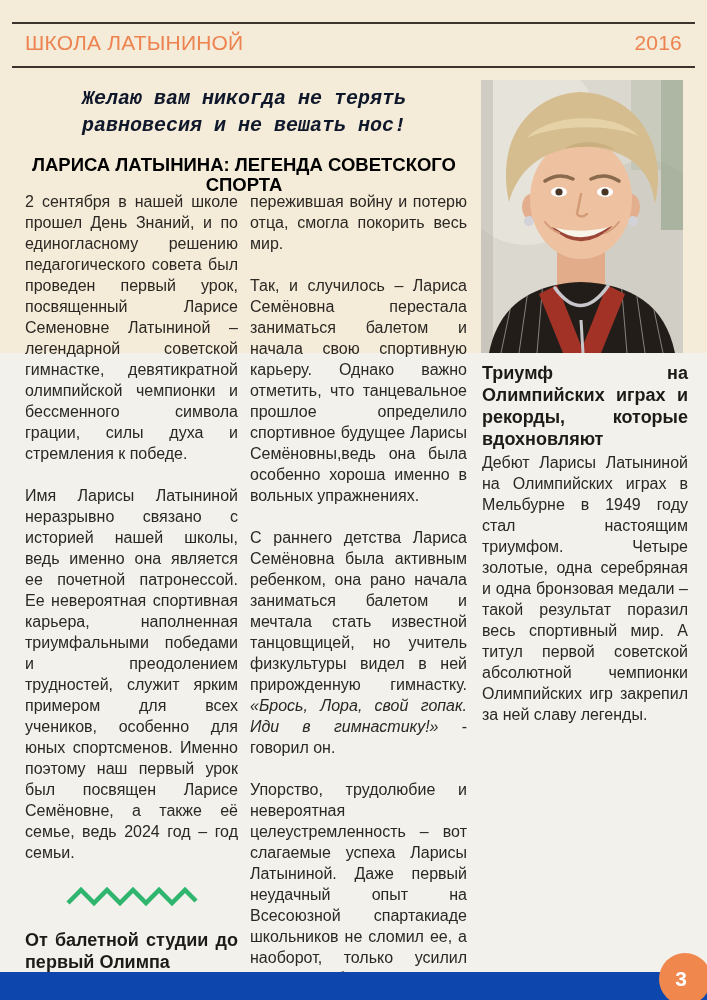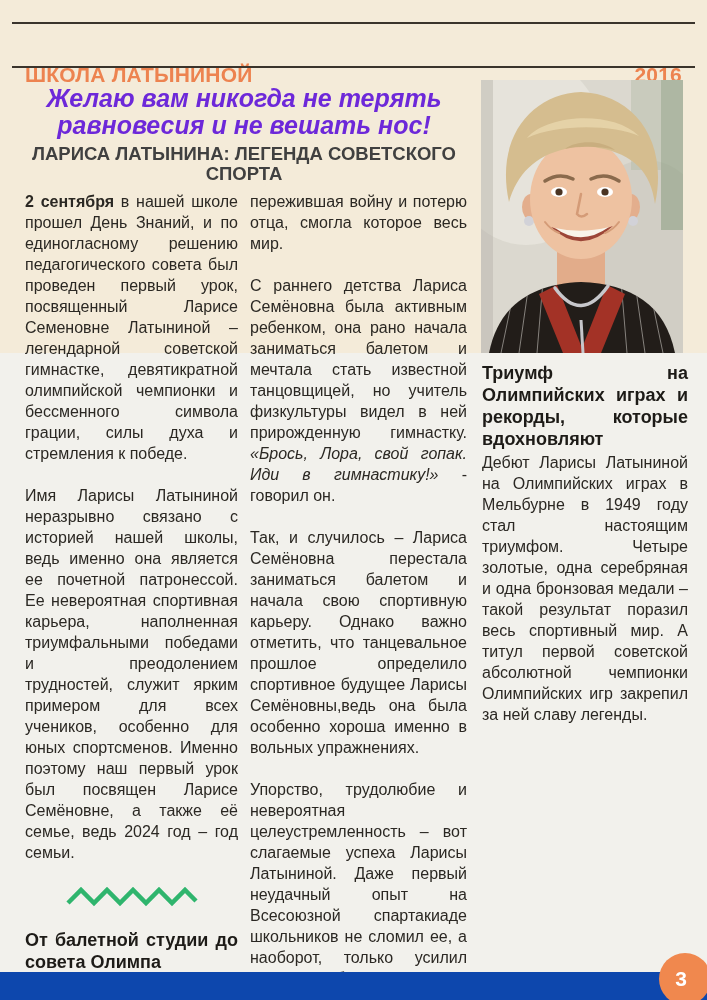--- a/index.html
+++ b/index.html
@@ -28,42 +28,42 @@
   .rule-top { top: 22px; }
   .rule-bottom { top: 66px; }
 
   .masthead {
     position: absolute;
     left: 25px; right: 25px; top: 31px;
     display: flex;
     justify-content: space-between;
     align-items: baseline;
     color: #ed8350;
-    font-weight: bold;
+    font-weight: normal;
     font-size: 21px;
     letter-spacing: 0.2px;
-    margin-top: 32px;
   }
 
   .hero {
     position: absolute;
     left: 18px; top: 85px;
     width: 452px;
     text-align: center;
   }
   .hero-quote {
-    color: #6d28d9;
+    color: #0f172a;
     font-style: italic;
     font-weight: bold;
-    font-size: 25px;
+    font-size: 20px;
     line-height: 27px;
+    font-family: Liberation Mono, monospace;
   }
   .hero-subtitle {
-    margin-top: 5px;
-    color: #404040;
+    margin-top: 16px;
+    color: #000000;
     font-weight: bold;
     font-size: 18.5px;
     line-height: 20px;
   }
 
   .col {
     position: absolute;
     color: #2b2823;
     font-size: 16px;
     line-height: 21px;
@@ -77,21 +77,21 @@
   .col h3 {
     font-size: 18px;
     line-height: 22px;
     font-weight: bold;
     color: #1d1b17;
     text-align: justify;
   }
   .col-1 h3 { margin-bottom: 20px; }
   .col-3 h3 { margin-bottom: 2px; }
 
-  .lead-bold { font-weight: bold; }
+  .lead-bold { font-weight: normal; }
   .quote-italic { font-style: italic; }
 
   .zigzag-wrap {
     margin: 14px 0 16px 0;
     text-align: center;
   }
 
   .photo {
     position: absolute;
     left: 481px; top: 80px;
@@ -206,28 +206,28 @@
   </div>
 
   <div class="col col-1">
     <p><span class="lead-bold">2 сентября</span><span> в нашей школе прошел День Знаний, и по единогласному решению педагогического совета был проведен первый урок, посвященный Ларисе Семеновне Латыниной – легендарной советской гимнастке, девятикратной олимпийской чемпионки и бессменного символа грации, силы духа и стремления к победе.</span></p>
     <p>Имя Ларисы Латыниной неразрывно связано с историей нашей школы, ведь именно она является ее почетной патронессой. Ее невероятная спортивная карьера, наполненная триумфальными победами и преодолением трудностей, служит ярким примером для всех учеников, особенно для юных спортсменов. Именно поэтому наш первый урок был посвящен Ларисе Семёновне, а также её семье, ведь 2024 год – год семьи.</p>
     <div class="zigzag-wrap">
       <svg width="132" height="24" viewBox="0 0 132 24">
         <path d="M2,19 L15,6 L28,19 L41,6 L54,19 L67,6 L80,19 L93,6 L106,19 L119,6 L130,17" fill="none" stroke="#2fb56d" stroke-width="4.5" stroke-linejoin="miter"></path>
       </svg>
     </div>
-    <h3>От балетной студии до совета Олимпа</h3>
+    <h3>От балетной студии до первый Олимпа</h3>
     <p>Рассказ о Ларисе Латыниной – это история о том, как хрупкая девочка из Херсона,</p>
   </div>
 
   <div class="col col-2">
-    <p>пережившая войну и потерю отца, смогла которое весь мир.</p>
+    <p>пережившая войну и потерю отца, смогла покорить весь мир.</p>
+    <p>Так, и случилось – Лариса Семёновна перестала заниматься балетом и начала свою спортивную карьеру. Однако важно отметить, что танцевальное прошлое определило спортивное будущее Ларисы Семёновны,ведь она была особенно хороша именно в вольных упражнениях.</p>
     <p><span>С раннего детства Лариса Семёновна была активным ребенком, она рано начала заниматься балетом и мечтала стать известной танцовщицей, но учитель физкультуры видел в ней прирожденную гимнастку. </span><span class="quote-italic">«Брось, Лора, свой гопак. Иди в гимнастику!»</span><span> - говорил он.</span></p>
-    <p>Так, и случилось – Лариса Семёновна перестала заниматься балетом и начала свою спортивную карьеру. Однако важно отметить, что танцевальное прошлое определило спортивное будущее Ларисы Семёновны,ведь она была особенно хороша именно в вольных упражнениях.</p>
     <p>Упорство, трудолюбие и невероятная целеустремленность – вот слагаемые успеха Ларисы Латыниной. Даже первый неудачный опыт на Всесоюзной спартакиаде школьников не сломил ее, а наоборот, только усилил желание побеждать.</p>
   </div>
 
   <div class="col col-3">
     <h3>Триумф на Олимпийских играх и рекорды, которые вдохновляют</h3>
     <p>Дебют Ларисы Латыниной на Олимпийских играх в Мельбурне в 1949 году стал настоящим триумфом. Четыре золотые, одна серебряная и одна бронзовая медали – такой результат поразил весь спортивный мир. А титул первой советской абсолютной чемпионки Олимпийских игр закрепил за ней славу легенды.</p>
   </div>
 
   <div class="footer-bar"></div>
   <div class="page-circle">

